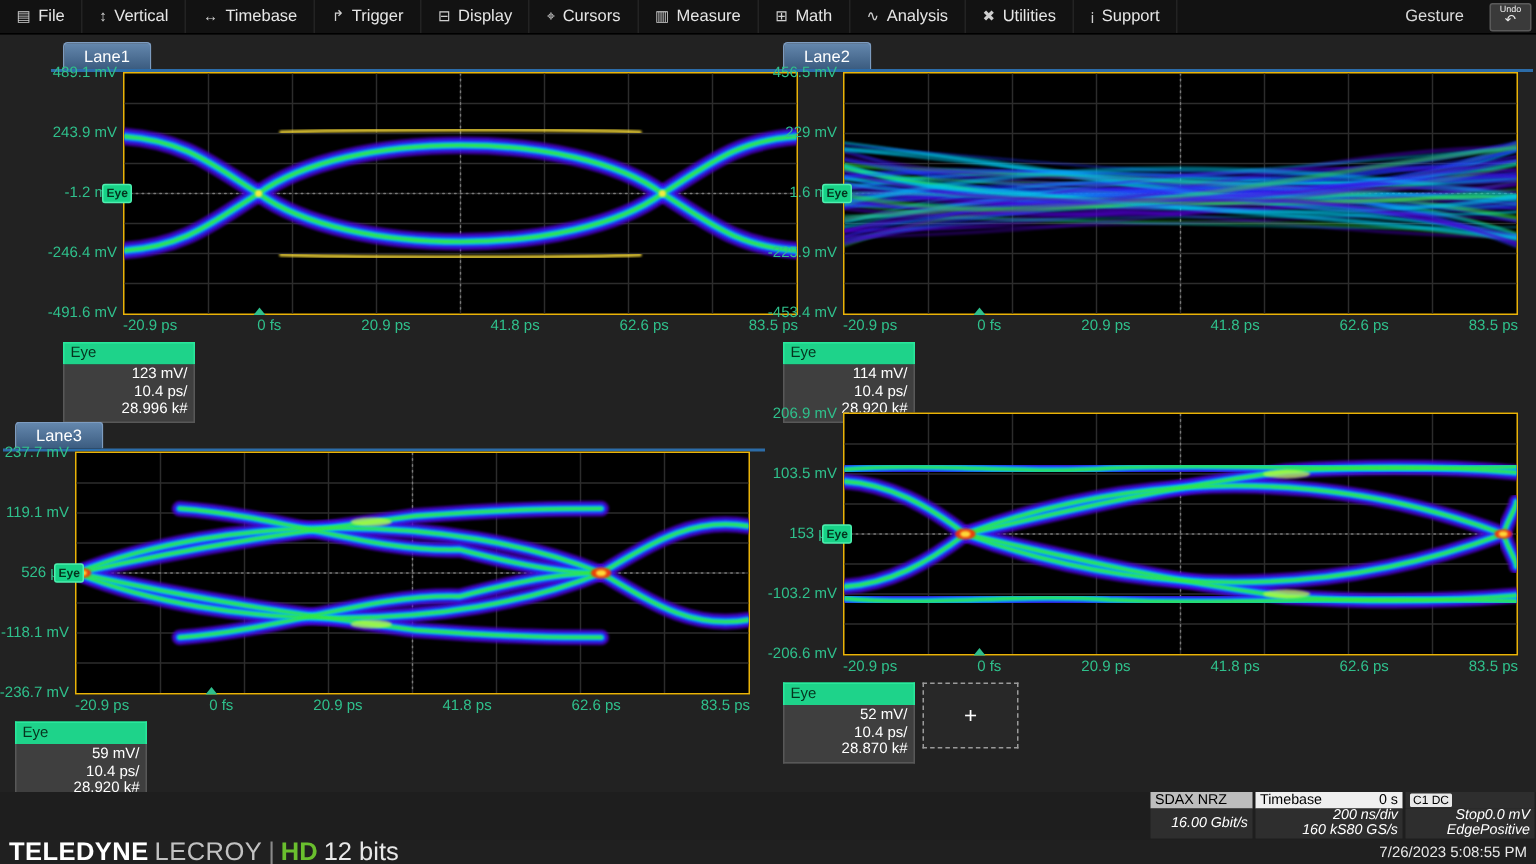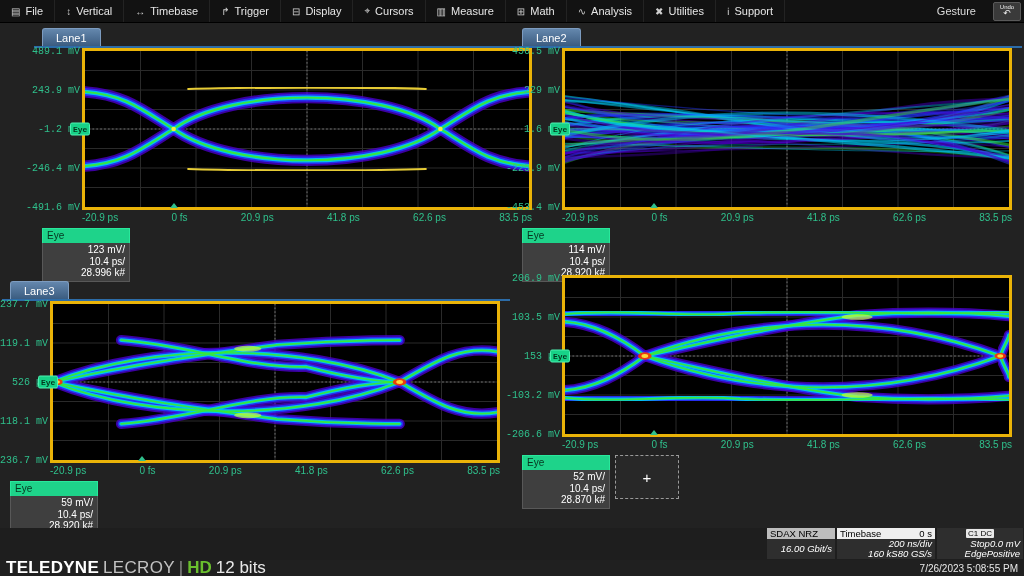--- a/index.html
+++ b/index.html
@@ -34,21 +34,21 @@
   .p1{left:2px;top:0;margin-left:32px;} .p2{left:514px;top:0;} .p3{left:2px;top:253px;} .p4{left:514px;top:253px;}
   .tabrow{height:24px;position:relative;border-bottom:2px solid #2c6ca8;}
   .tab{
     position:absolute;left:8px;bottom:0;padding:3px 13px 2px 13px;font-size:11px;color:#fff;
     background:linear-gradient(#6487ad,#3b5c80);border:1px solid #7d9cc0;border-bottom:none;
     border-radius:3px 3px 0 0;cursor:pointer;
   }
   .tab.selected{background:#f2f2f2;color:#111;border-color:#ffffff;}
   .plotwrap{
     position:relative;margin-left:48px;margin-right:10px;height:162px;background:#000;
-    border:3px solid #eab308;box-sizing:border-box;font-family:Liberation Mono, monospace;
+    border:1px solid #eab308;box-sizing:border-box;
   }
   .eyesvg{position:absolute;inset:0;width:100%;height:100%;display:block;}
   .ylab{
     position:absolute;right:calc(100% + 5px);transform:translateY(-50%);
     font-size:10px;color:#2fc08c;white-space:nowrap;
   }
   .mid-badge{
     position:absolute;left:-15px;top:50%;transform:translateY(-50%);
     background:#17d287;border:1px solid #4df0b0;color:#04351e;font-size:8px;
     padding:0 2px;border-radius:2px;font-weight:bold;z-index:4;line-height:11px;
@@ -82,21 +82,21 @@
   }
   .dbox{height:31px;font-size:9.5px;display:flex;flex-direction:column;cursor:pointer;}
   .dbox .dhead{height:11px;line-height:11px;padding:0 3px;display:flex;justify-content:space-between;align-items:center;}
   .dbox .dbody{flex:1;background:#2e2e2e;color:#fff;padding:0 3px;display:flex;flex-direction:column;justify-content:center;gap:0;}
   .dbody .drow{display:flex;justify-content:flex-end;line-height:10px;font-style:italic;}
   .sdax{width:68px;}
   .sdax .dhead{background:#bdbdbd;color:#000;}
   .tbase{width:98px;}
   .tbase .dhead{background:#efefef;color:#000;}
   .trig{width:86px;}
-  .trig .dhead{background:#2e2e2e;color:#fff;justify-content:center;}
+  .trig .dhead{background:#2e2e2e;color:#fff;justify-content:flex-start;}
   .c1badge{background:#e8e8e8;color:#000;font-size:8px;padding:0 2px;line-height:9px;border-radius:1px;}
   
   .footer{
     position:absolute;bottom:0;left:0;right:0;height:16px;background:#202020;
     display:flex;align-items:center;justify-content:space-between;padding:0 6px;box-sizing:border-box;
   }
   .brand{display:flex;align-items:center;gap:4px;font-size:17px;}
   .brand .b1{font-weight:bold;color:#fff;letter-spacing:0.3px;}
   .brand .b2{color:#c2c2c2;letter-spacing:0.3px;}
   .brand .sep{color:#8a8a8a;}

